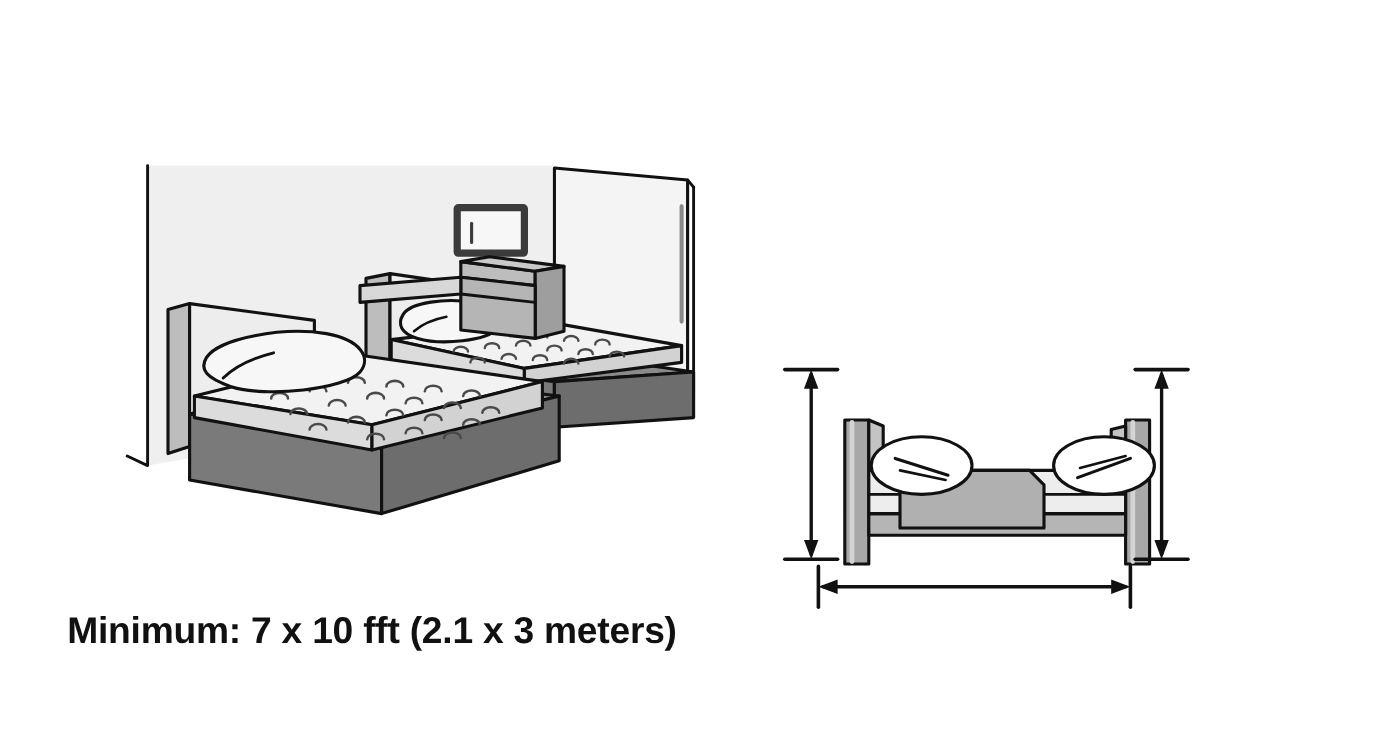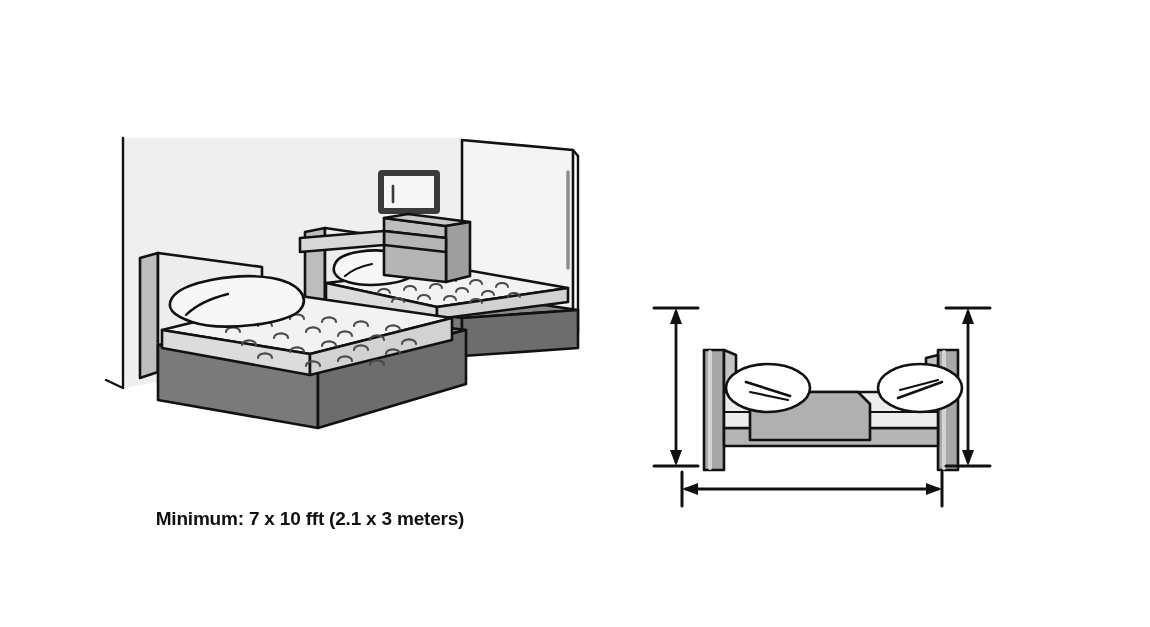--- a/index.html
+++ b/index.html
@@ -41,21 +41,21 @@
     text-align: center;
     font-weight: bold;
     color: #111111;
     white-space: nowrap;
     letter-spacing: -0.2px;
   }
   #room-caption {
     left: 0px;
     top: 508px;
     width: 620px;
-    font-size: 19px;
+    font-size: 31px;
   }
 </style>
 </head>
 <body>
 
 <div id="page">
 
   <div class="panel" id="left-panel">
     <svg width="620" height="627" viewBox="0 0 620 627">
       <g stroke="#111111" stroke-width="2.6" stroke-linejoin="round" stroke-linecap="round">

